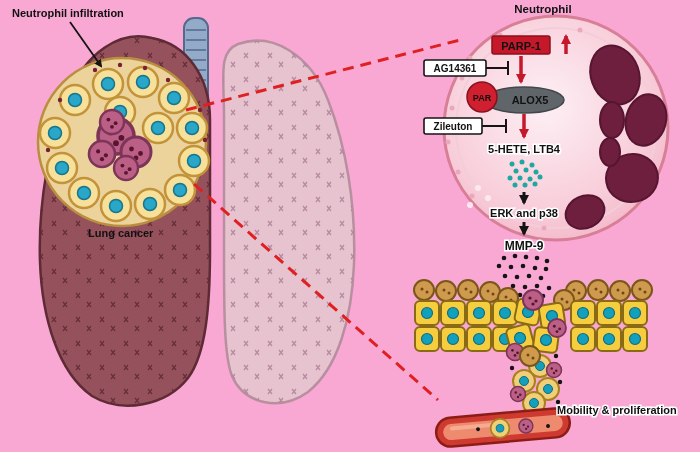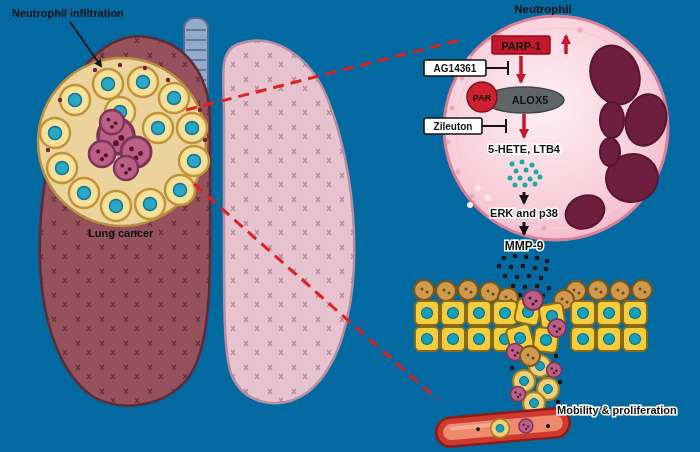--- a/index.html
+++ b/index.html
@@ -1,19 +1,19 @@
 <!DOCTYPE html>
 <html><head>
 <meta charset="utf-8">
 <style>
   html,body{margin:0;padding:0;background:#ffffff;}
   .stage{
     position:relative;
     width:700px;height:452px;
-    background:#0369a1;
+    background:#f9a8d4;
     overflow:hidden;
     font-family:"Liberation Sans", sans-serif;
   }
   svg text{
     font-family:"Liberation Sans", sans-serif;
     fill:#111;
     font-weight:700;
   }
   .halo{ paint-order:stroke; stroke:#ffffff; stroke-width:3px; }
 </style>

